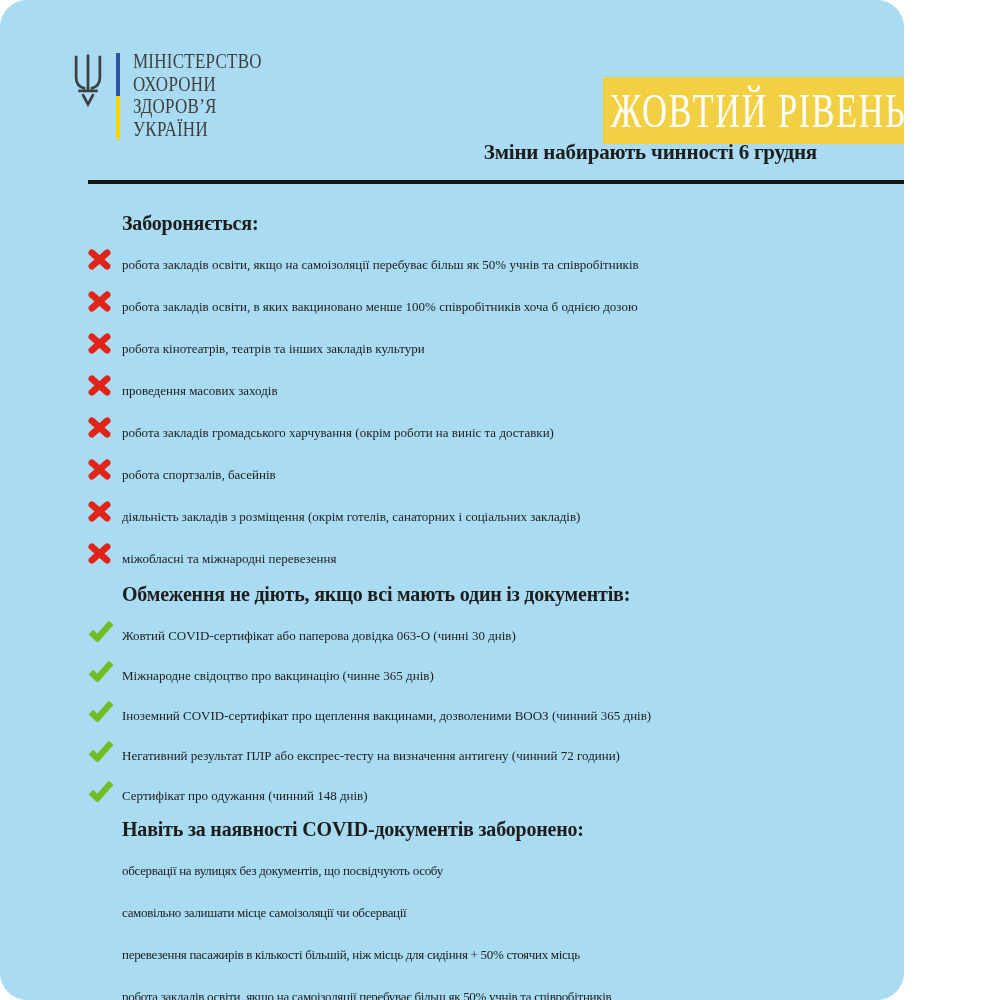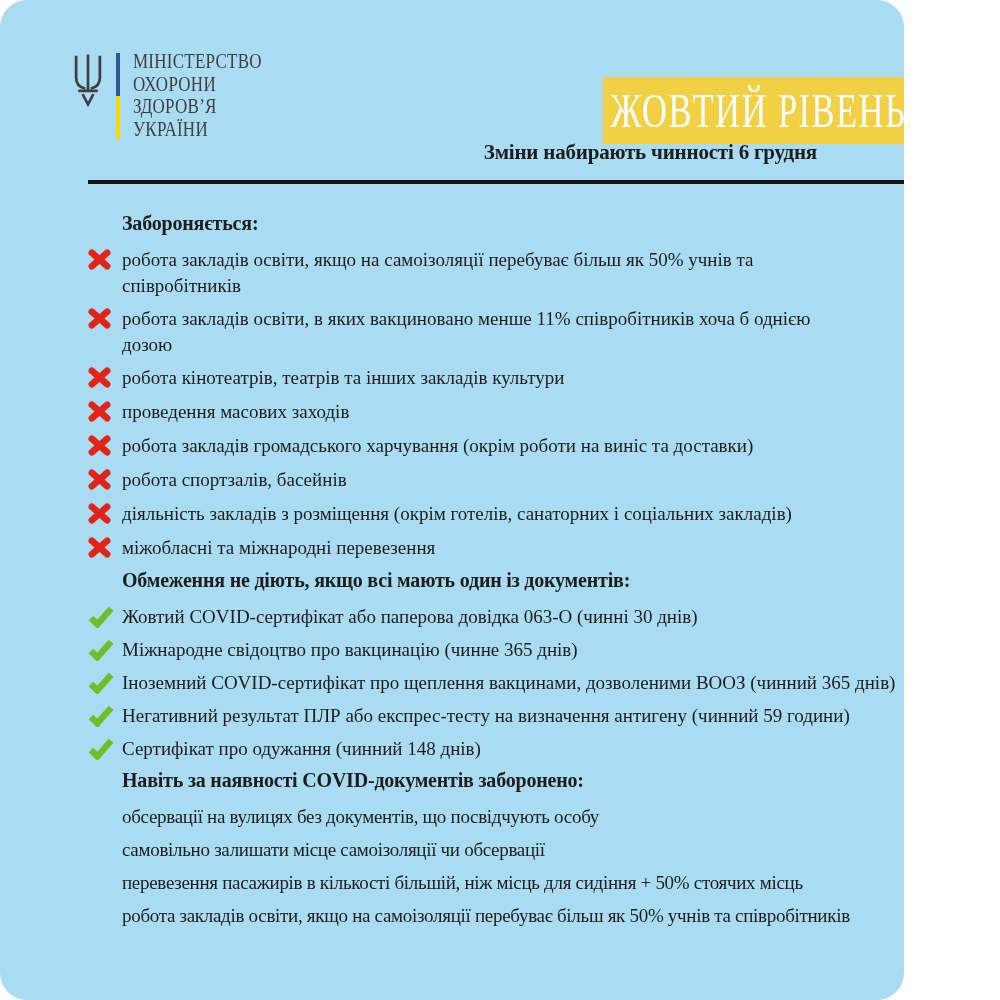--- a/index.html
+++ b/index.html
@@ -40,21 +40,21 @@
   
   main{position:absolute;left:88px;top:212px;width:830px;}
   .sec-h{
     font-size:20px;font-weight:bold;letter-spacing:-.2px;
     margin:0 0 12px 34px;
   }
   section + section{}
   .row{display:flex;align-items:flex-start;margin-bottom:7px;}
   .sec-allowed .row{margin-bottom:5px;}
   .ic{flex:0 0 34px;width:34px;padding-top:2px;}
-  .row-text{font-size:19px;line-height:26px;}
+  .row-text{font-size:13px;line-height:35px;}
   .sec-prohibited .row-text{max-width:730px;}
   .sec-covid .row-text{letter-spacing:-.3px;}
   .sq{width:13px;height:13px;margin:5px 0 0 15px;}
 </style>
 </head>
 <body>
 
 <div class="poster" style="background: rgb(169, 219, 242);">
 
   <div class="logo">
@@ -95,21 +95,21 @@
               <line x1="4" y1="4" x2="20" y2="18"></line>
               <line x1="20" y1="4" x2="4" y2="18"></line>
             </svg></span>
         <span class="row-text">робота закладів освіти, якщо на самоізоляції перебуває більш як 50% учнів та співробітників</span>
       </div>
       <div class="row">
         <span class="ic"><svg width="23" height="21" viewBox="0 0 24 22" stroke="#e22418" stroke-width="7" stroke-linecap="round">
               <line x1="4" y1="4" x2="20" y2="18"></line>
               <line x1="20" y1="4" x2="4" y2="18"></line>
             </svg></span>
-        <span class="row-text">робота закладів освіти, в яких вакциновано менше 11% співробітників хоча б однією дозою</span>
+        <span class="row-text">робота закладів освіти, в яких вакциновано менше 100% співробітників хоча б однією дозою</span>
       </div>
       <div class="row">
         <span class="ic"><svg width="23" height="21" viewBox="0 0 24 22" stroke="#e22418" stroke-width="7" stroke-linecap="round">
               <line x1="4" y1="4" x2="20" y2="18"></line>
               <line x1="20" y1="4" x2="4" y2="18"></line>
             </svg></span>
         <span class="row-text">робота кінотеатрів, театрів та інших закладів культури</span>
       </div>
       <div class="row">
         <span class="ic"><svg width="23" height="21" viewBox="0 0 24 22" stroke="#e22418" stroke-width="7" stroke-linecap="round">
@@ -166,21 +166,21 @@
       <div class="row">
         <span class="ic"><svg width="26" height="22" viewBox="0 0 28 24" fill="none" stroke="#72bd23" stroke-width="7">
               <polyline points="3,13 10,20 25,3"></polyline>
             </svg></span>
         <span class="row-text">Іноземний COVID-сертифікат про щеплення вакцинами, дозволеними ВООЗ (чинний 365 днів)</span>
       </div>
       <div class="row">
         <span class="ic"><svg width="26" height="22" viewBox="0 0 28 24" fill="none" stroke="#72bd23" stroke-width="7">
               <polyline points="3,13 10,20 25,3"></polyline>
             </svg></span>
-        <span class="row-text">Негативний результат ПЛР або експрес-тесту на визначення антигену (чинний 59 години)</span>
+        <span class="row-text">Негативний результат ПЛР або експрес-тесту на визначення антигену (чинний 72 години)</span>
       </div>
       <div class="row">
         <span class="ic"><svg width="26" height="22" viewBox="0 0 28 24" fill="none" stroke="#72bd23" stroke-width="7">
               <polyline points="3,13 10,20 25,3"></polyline>
             </svg></span>
         <span class="row-text">Сертифікат про одужання (чинний 148 днів)</span>
       </div>
     </section>
 
     <section class="sec-covid">

